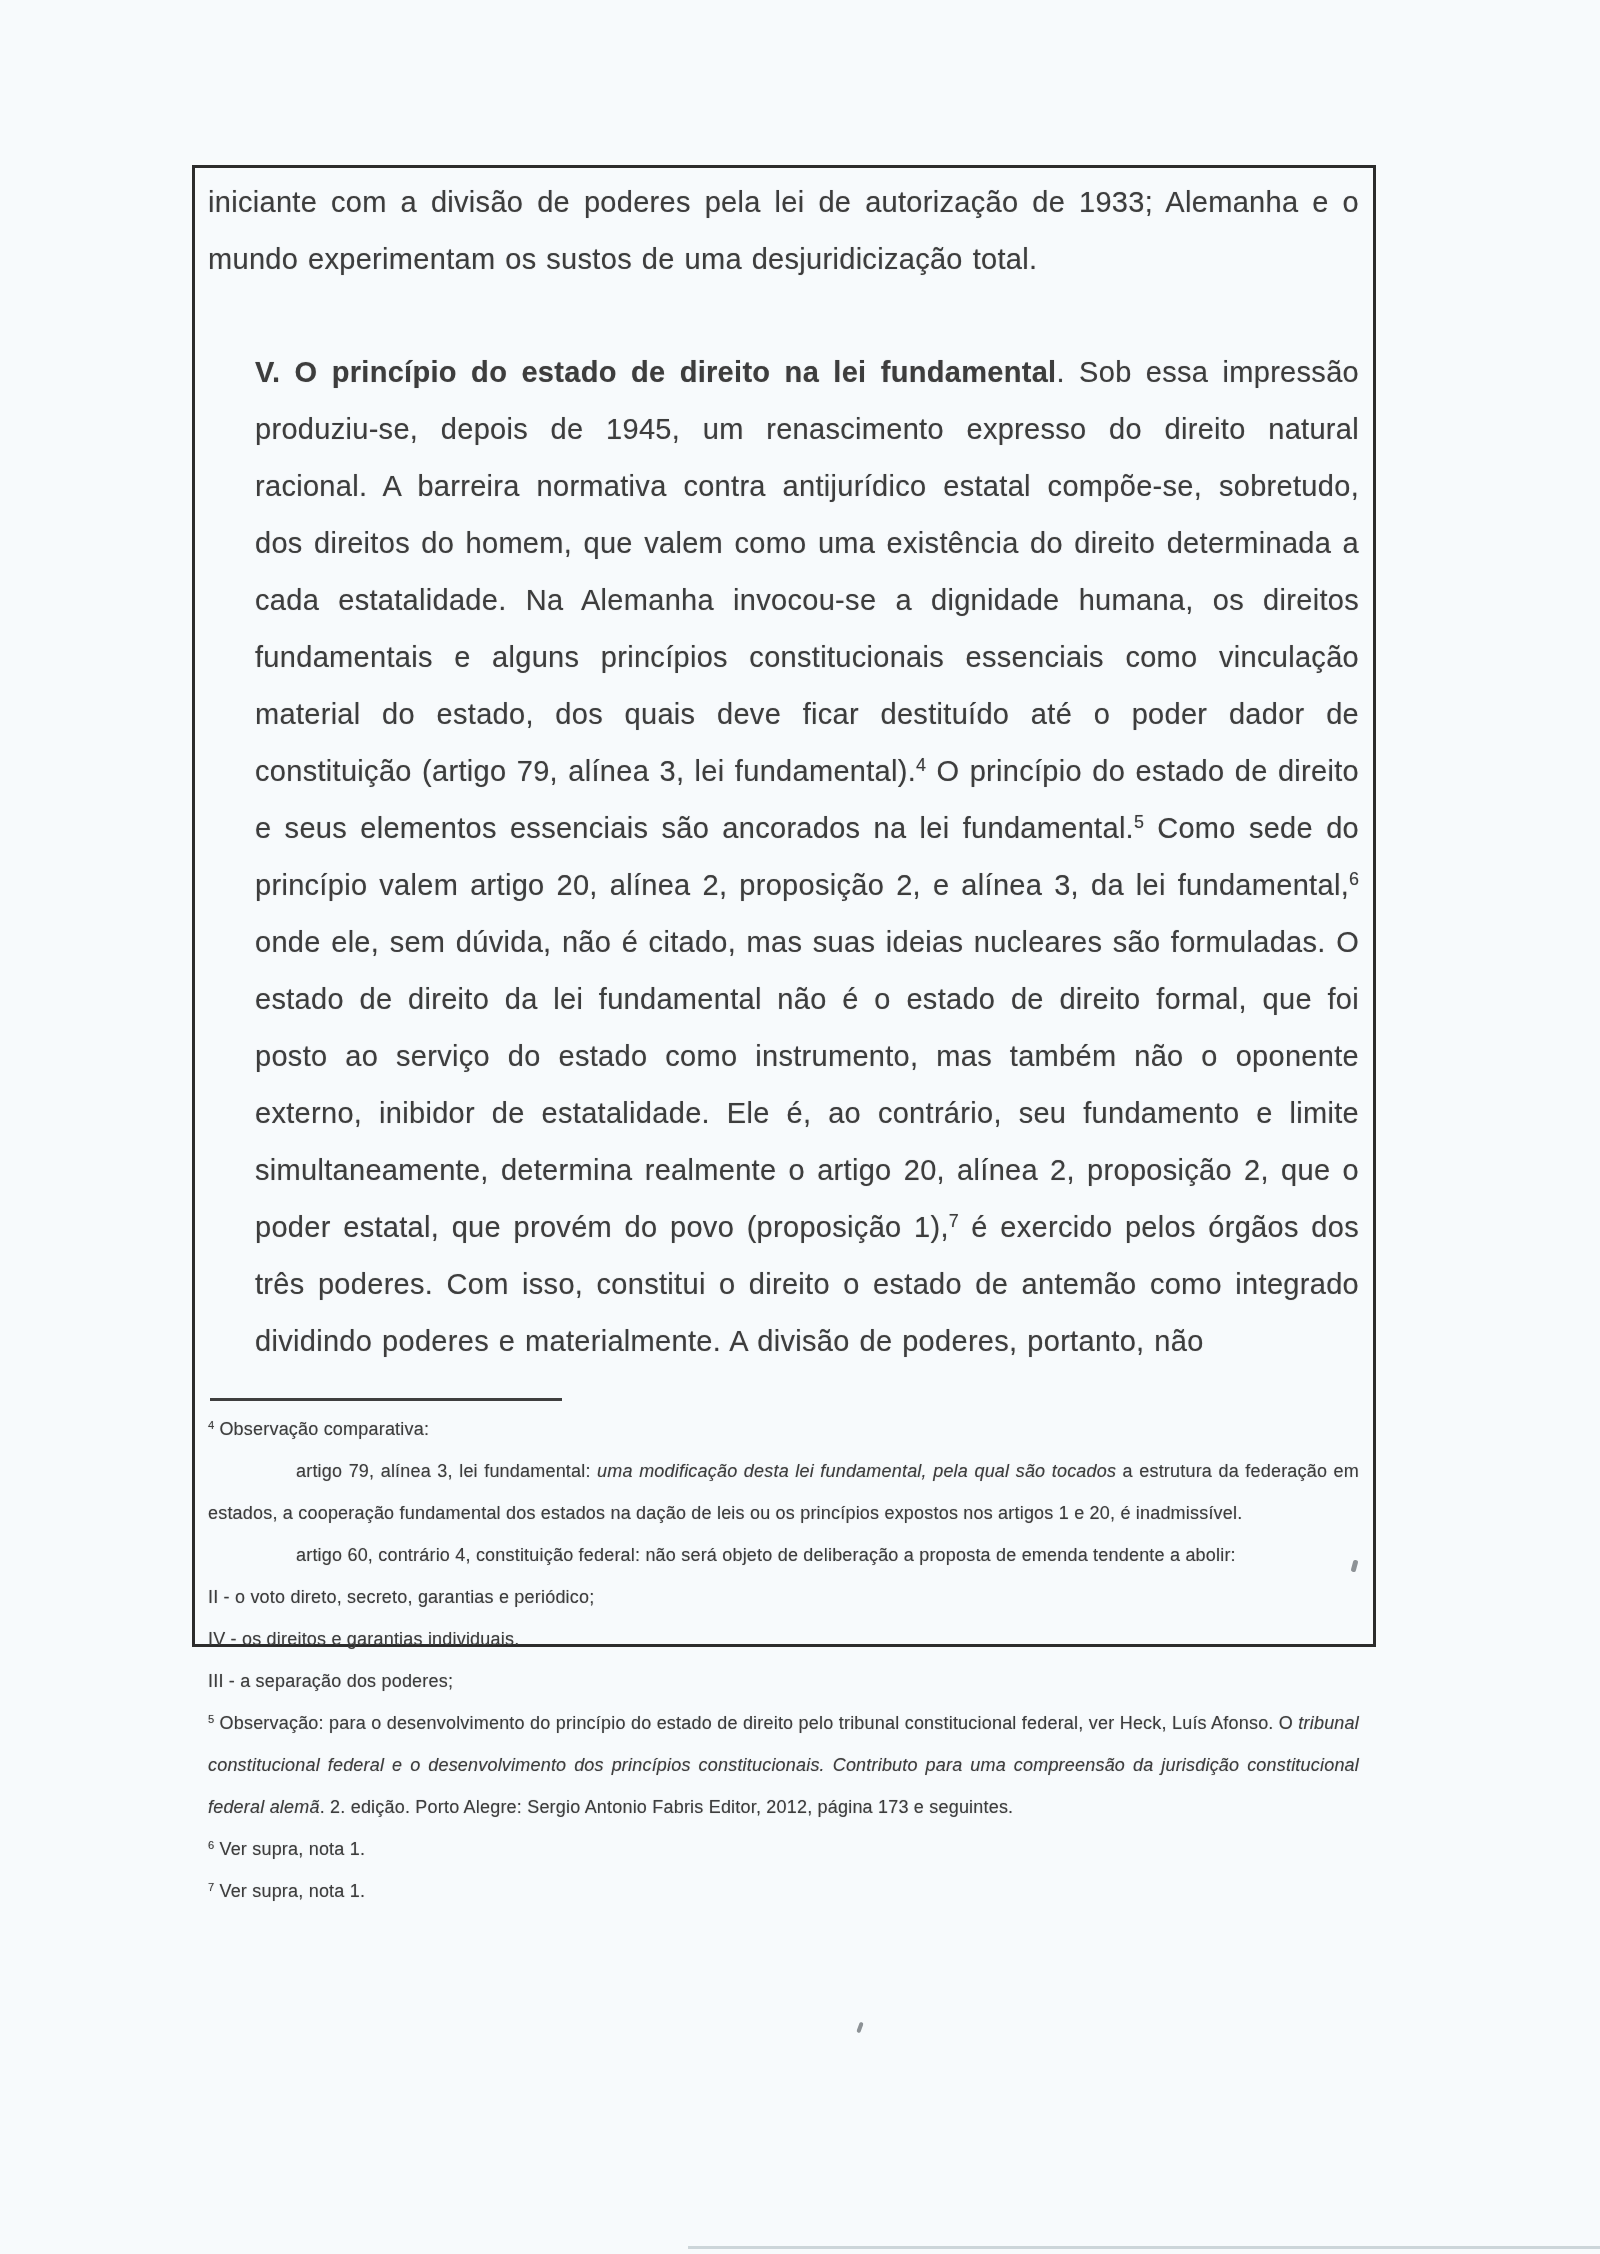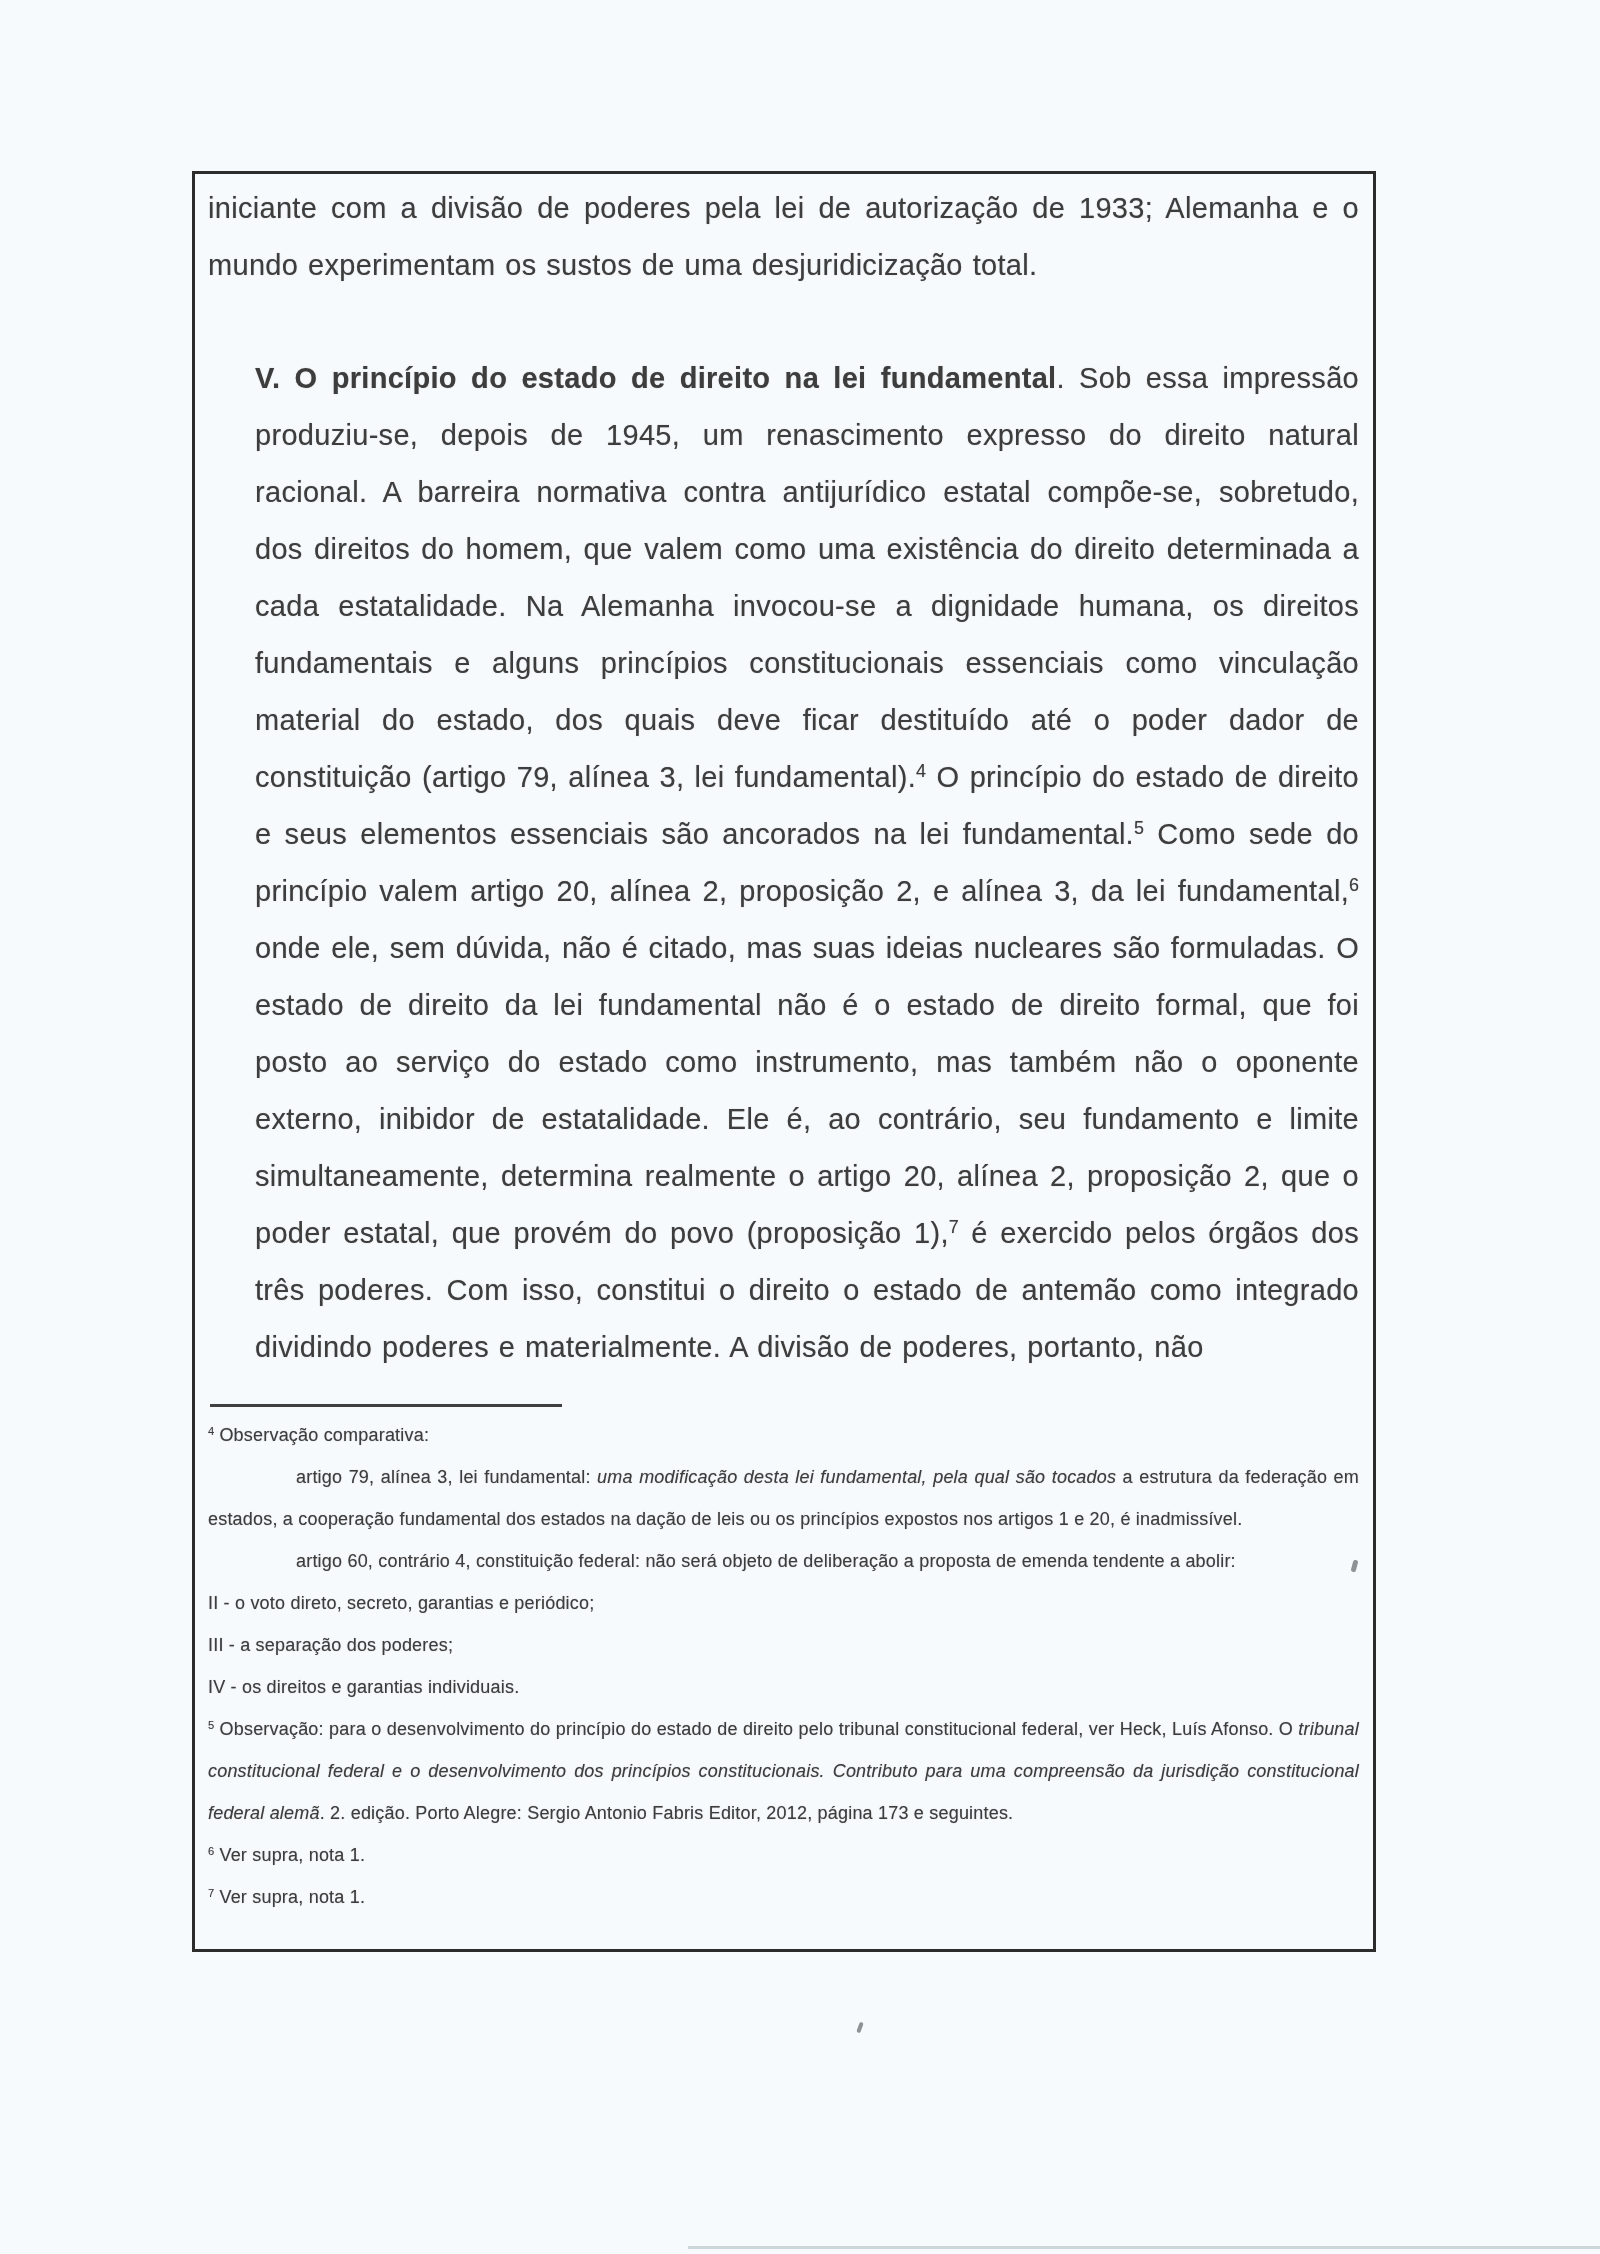--- a/index.html
+++ b/index.html
@@ -11,22 +11,22 @@
   .page{
     position:relative;
     width:1600px;height:2254px;
     background:var(--paper);
     overflow:hidden;
     font-family:"Liberation Sans","DejaVu Sans",sans-serif;
     color:var(--ink);
   }
   .content-box{
     position:absolute;
-    left:192px;top:171px;
-    width:1184px;height:1781px;
+    left:192px;top:165px;
+    width:1184px;height:1482px;
     box-sizing:border-box;
     border:3px solid var(--frame);
     padding:6px 14px 0 13px;
     text-shadow:0 0 1px rgba(70,70,70,.45);
   }
   .para{
     margin:0;
     font-size:29px;
     line-height:57px;
     text-align:justify;
@@ -81,22 +81,22 @@
       <p class="para"><span>iniciante com a divisão de poderes pela lei de autorização de 1933; Alemanha e o mundo experimentam os sustos de uma desjuridicização total.</span></p>
       <p class="para para-v"><span class="run-b">V. O princípio do estado de direito na lei fundamental</span><span>. Sob essa impressão produziu-se, depois de 1945, um renascimento expresso do direito natural racional. A barreira normativa contra antijurídico estatal compõe-se, sobretudo, dos direitos do homem, que valem como uma existência do direito determinada a cada estatalidade. Na Alemanha invocou-se a dignidade humana, os direitos fundamentais e alguns princípios constitucionais essenciais como vinculação material do estado, dos quais deve ficar destituído até o poder dador de constituição (artigo 79, alínea 3, lei fundamental).</span><sup>4</sup><span> O princípio do estado de direito e seus elementos essenciais são ancorados na lei fundamental.</span><sup>5</sup><span> Como sede do princípio valem artigo 20, alínea 2, proposição 2, e alínea 3, da lei fundamental,</span><sup>6</sup><span> onde ele, sem dúvida, não é citado, mas suas ideias nucleares são formuladas. O estado de direito da lei fundamental não é o estado de direito formal, que foi posto ao serviço do estado como instrumento, mas também não o oponente externo, inibidor de estatalidade. Ele é, ao contrário, seu fundamento e limite simultaneamente, determina realmente o artigo 20, alínea 2, proposição 2, que o poder estatal, que provém do povo (proposição 1),</span><sup>7</sup><span> é exercido pelos órgãos dos três poderes. Com isso, constitui o direito o estado de antemão como integrado dividindo poderes e materialmente. A divisão de poderes, portanto, não</span></p>
     </div>
 
     <div class="footnotes">
       <div class="fn-rule"></div>
       <p class="fn"><sup>4</sup><span> Observação comparativa:</span></p>
       <p class="fn indent"><span>artigo 79, alínea 3, lei fundamental: </span><span class="run-i">uma modificação desta lei fundamental, pela qual são tocados</span><span> a estrutura da federação em estados, a cooperação fundamental dos estados na dação de leis ou os princípios expostos nos artigos 1 e 20, é inadmissível.</span></p>
       <p class="fn indent"><span>artigo 60, contrário 4, constituição federal: não será objeto de deliberação a proposta de emenda tendente a abolir:</span></p>
       <p class="fn"><span>II - o voto direto, secreto, garantias e periódico;</span></p>
+      <p class="fn"><span>IV - os direitos e garantias individuais.</span></p>
       <p class="fn"><span>III - a separação dos poderes;</span></p>
-      <p class="fn"><span>IV - os direitos e garantias individuais.</span></p>
       <p class="fn"><sup>5</sup><span> Observação: para o desenvolvimento do princípio do estado de direito pelo tribunal constitucional federal, ver Heck, Luís Afonso. O </span><span class="run-i">tribunal constitucional federal e o desenvolvimento dos princípios constitucionais. Contributo para uma compreensão da jurisdição constitucional federal alemã</span><span>. 2. edição. Porto Alegre: Sergio Antonio Fabris Editor, 2012, página 173 e seguintes.</span></p>
       <p class="fn"><sup>6</sup><span> Ver supra, nota 1.</span></p>
       <p class="fn"><sup>7</sup><span> Ver supra, nota 1.</span></p>
     </div>
 
   </div>
 
   <div class="bottom-scan-line"></div>
   <div class="speck speck-1"></div>
   <div class="speck speck-2"></div>

